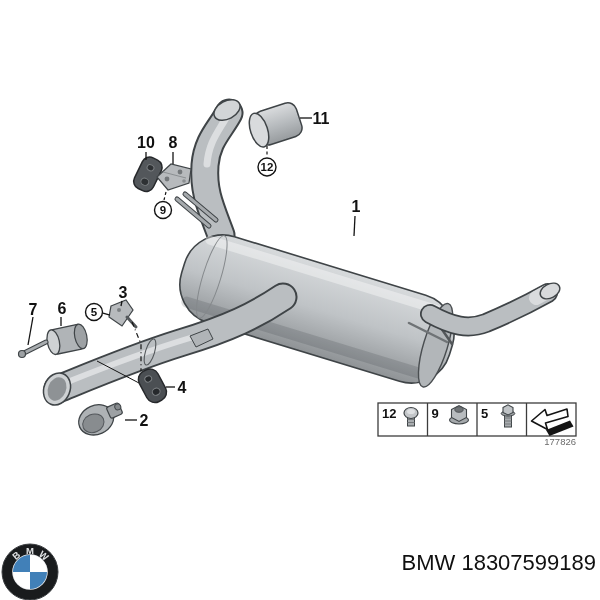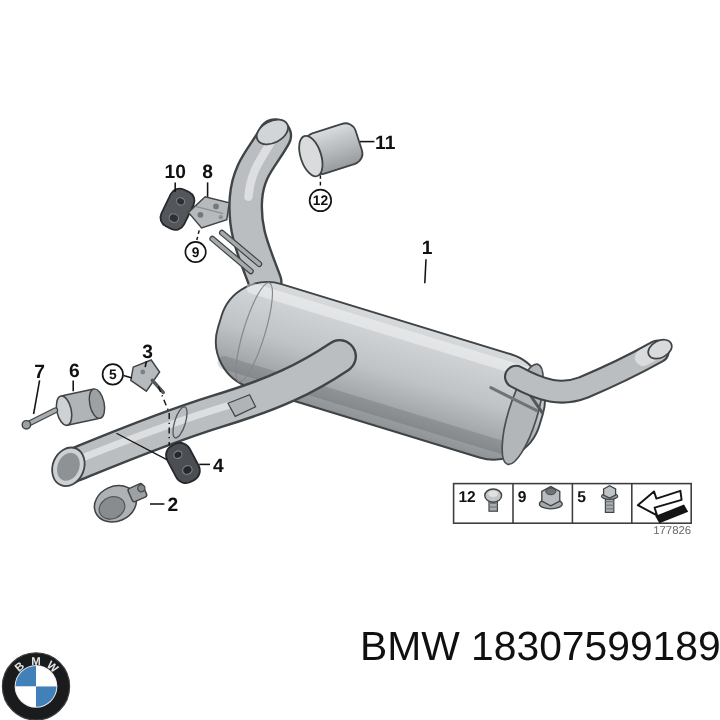--- a/index.html
+++ b/index.html
@@ -7,22 +7,22 @@
     position:relative;width:600px;height:600px;background:#ffffff;
     overflow:hidden;font-family:"Liberation Sans",sans-serif;
   }
   .diagram-svg{position:absolute;left:0;top:0;}
   .part-label{font-family:"Liberation Sans",sans-serif;font-weight:bold;font-size:16px;fill:#111;}
   .circ-label{font-family:"Liberation Sans",sans-serif;font-weight:bold;font-size:11.5px;fill:#111;}
   .legend-num{font-family:"Liberation Sans",sans-serif;font-weight:bold;font-size:13px;fill:#111;}
   .fig-num{font-family:"Liberation Sans",sans-serif;font-size:9.5px;fill:#6b6b6b;}
   .logo-letter{font-family:"Liberation Sans",sans-serif;font-weight:bold;font-size:9.5px;fill:#e2e4e6;}
   .footer-text{
-    position:absolute;left:300px;top:520px;width:296px;text-align:right;
-    font-size:34px;line-height:38px;color:#101010;white-space:nowrap;
+    position:absolute;left:300px;top:544px;width:296px;text-align:right;
+    font-size:22px;line-height:38px;color:#101010;white-space:nowrap;
   }
 </style>
 </head>
 <body>
 
 <div class="canvas">
 
   <svg class="diagram-svg" width="600" height="600" viewBox="0 0 600 600">
     <defs>
       <linearGradient id="mg" x1="0" y1="0" x2="0" y2="1">

